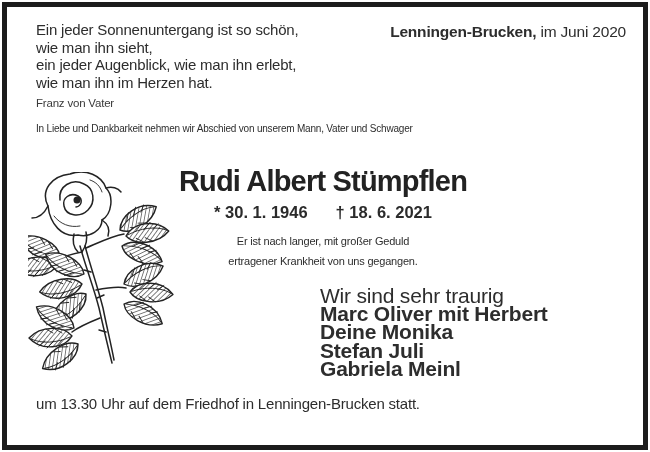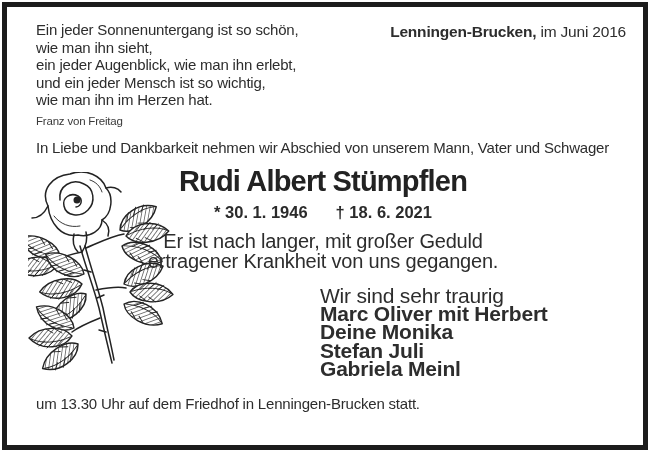--- a/index.html
+++ b/index.html
@@ -29,22 +29,22 @@
   .poem-attribution {
     margin-top: 4px;
     font-size: 11.5px; color: #3a3a3a;
   }
   .dateline {
     position: absolute; top: 23px; right: 24px;
     font-size: 15.5px; letter-spacing: -0.2px;
   }
   .dateline .place { font-weight: 700; }
   .intro {
-    position: absolute; left: 36px; top: 139px;
-    font-size: 15px; letter-spacing: -0.2px;
+    position: absolute; left: 36px; top: 123px;
+    font-size: 10px; letter-spacing: -0.2px;
     white-space: nowrap;
   }
   .rose {
     position: absolute; left: 28px; top: 172px;
     width: 155px; height: 200px;
   }
   .center-col {
     position: absolute; left: 123px; top: 164px; width: 400px;
     text-align: center;
   }
@@ -55,21 +55,21 @@
   }
   .deceased-dates {
     margin-top: 4px;
     font-size: 16.5px; font-weight: 700; color: #2b2b2b;
     line-height: 20px;
     text-align: center;
   }
   .deceased-dates .death { margin-left: 28px; }
   .passing {
     margin-top: 9px;
-    font-size: 20px; line-height: 20px;
+    font-size: 11px; line-height: 20px;
     letter-spacing: -0.2px;
   }
   .mourners {
     position: absolute; left: 320px; top: 287px;
     font-size: 21px; line-height: 18.2px;
     letter-spacing: -0.2px;
   }
   .mourners .name { font-weight: 700; }
   .funeral {
     position: absolute; left: 36px; top: 394px;
@@ -84,26 +84,25 @@
 </head>
 <body>
 
 <div class="card">
   <div class="frame"></div>
 
   <div class="poem">
     <div>Ein jeder Sonnenuntergang ist so schön,</div>
     <div>wie man ihn sieht,</div>
     <div>ein jeder Augenblick, wie man ihn erlebt,</div>
-    <div>und ein jeder Mensch ist so wichtig,</div>
     <div>wie man ihn im Herzen hat.</div>
-    <div class="poem-attribution">Franz von Freitag</div>
+    <div class="poem-attribution">Franz von Vater</div>
   </div>
 
-  <div class="dateline"><span class="place">Lenningen-Brucken,</span><span> im Juni 2016</span></div>
+  <div class="dateline"><span class="place">Lenningen-Brucken,</span><span> im Juni 2020</span></div>
 
   <div class="intro">In Liebe und Dankbarkeit nehmen wir Abschied von unserem Mann, Vater und Schwager</div>
 
   <svg class="rose" viewBox="0 0 155 200" xmlns="http://www.w3.org/2000/svg" aria-hidden="true">
     <defs>
       <pattern id="hatch" width="3.6" height="3.6" patternUnits="userSpaceOnUse" patternTransform="rotate(40)">
         <rect width="3.6" height="3.6" fill="#ffffff"></rect>
         <line x1="0" y1="0" x2="0" y2="3.6" stroke="#2a2a2a" stroke-width="1.2"></line>
       </pattern>
       <g id="leaf">

